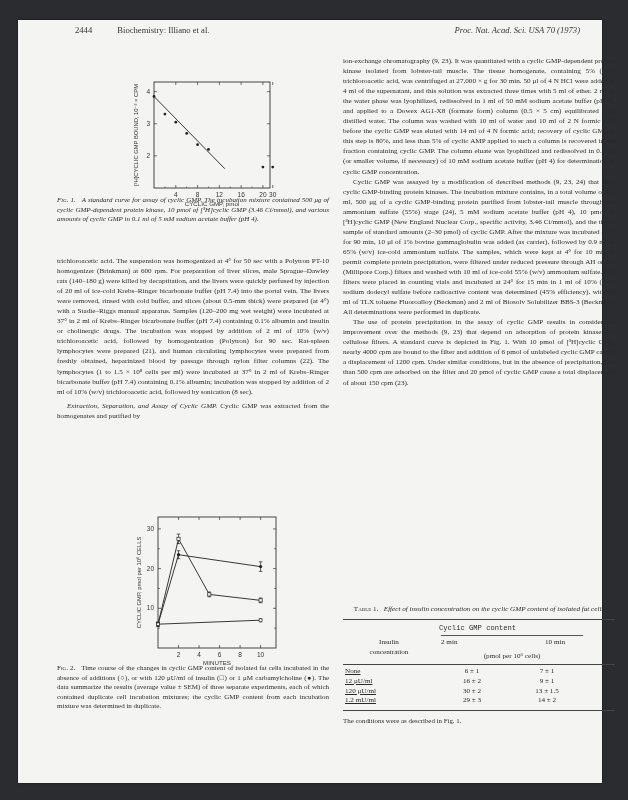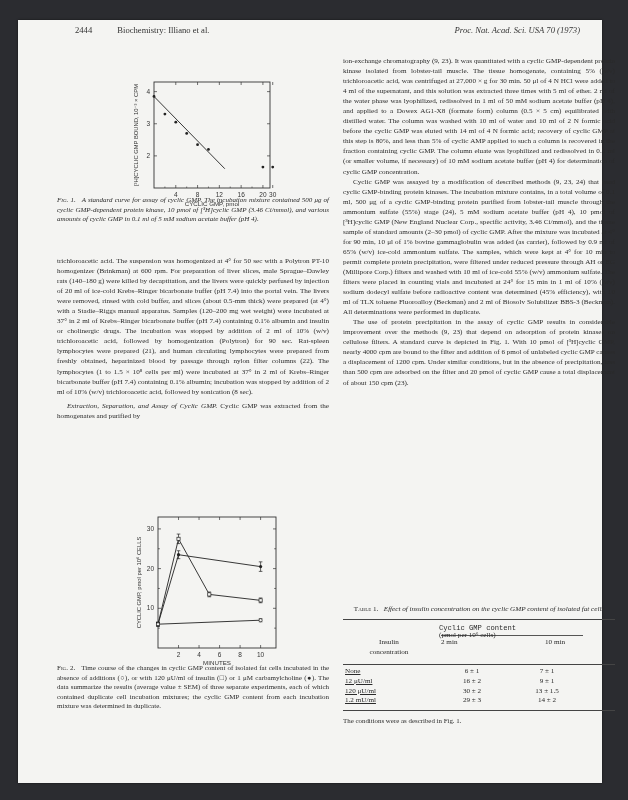--- a/index.html
+++ b/index.html
@@ -191,21 +191,21 @@
     <span class="it">Effect of insulin concentration on the cyclic GMP content of isolated fat cells</span>
   </div>
   <div class="rule" style="margin-top:5px;"></div>
   <div style="position:relative; height:44px;">
     <div style="position:absolute; left:96px; width:146px; top:4px; font-family:Liberation Mono, monospace;">Cyclic GMP content</div>
     <div style="position:absolute; left:98px; width:142px; top:15px; border-top:0.8px solid #555;"></div>
     <div style="position:absolute; left:0; width:92px; top:18px; text-align:center;">Insulin</div>
     <div style="position:absolute; left:0; width:92px; top:28px; text-align:center;">concentration</div>
     <div style="position:absolute; left:98px; top:18px;">2 min</div>
     <div style="position:absolute; left:202px; top:18px;">10 min</div>
-    <div style="position:absolute; left:96px; width:146px; top:11px; ">(pmol per 10⁶ cells)</div>
+    <div style="position:absolute; left:96px; width:146px; top:32px; text-align:center;">(pmol per 10⁶ cells)</div>
   </div>
   <div class="rule" style="border-top-width:0.9px;"></div>
   <div style="padding-top:2px; padding-bottom:4px;">
     <div class="row">
         <span class="c1">None</span>
         <span class="c2">6 ± 1</span>
         <span class="c3">7 ± 1</span>
       </div>
     <div class="row">
         <span class="c1">12 μU/ml</span>

